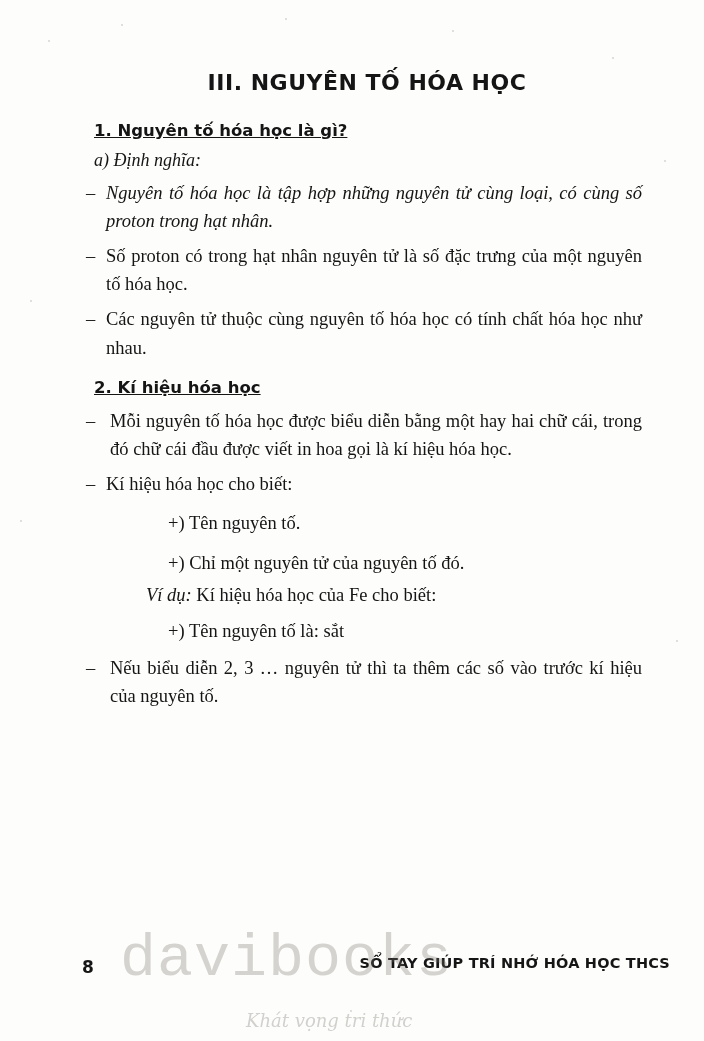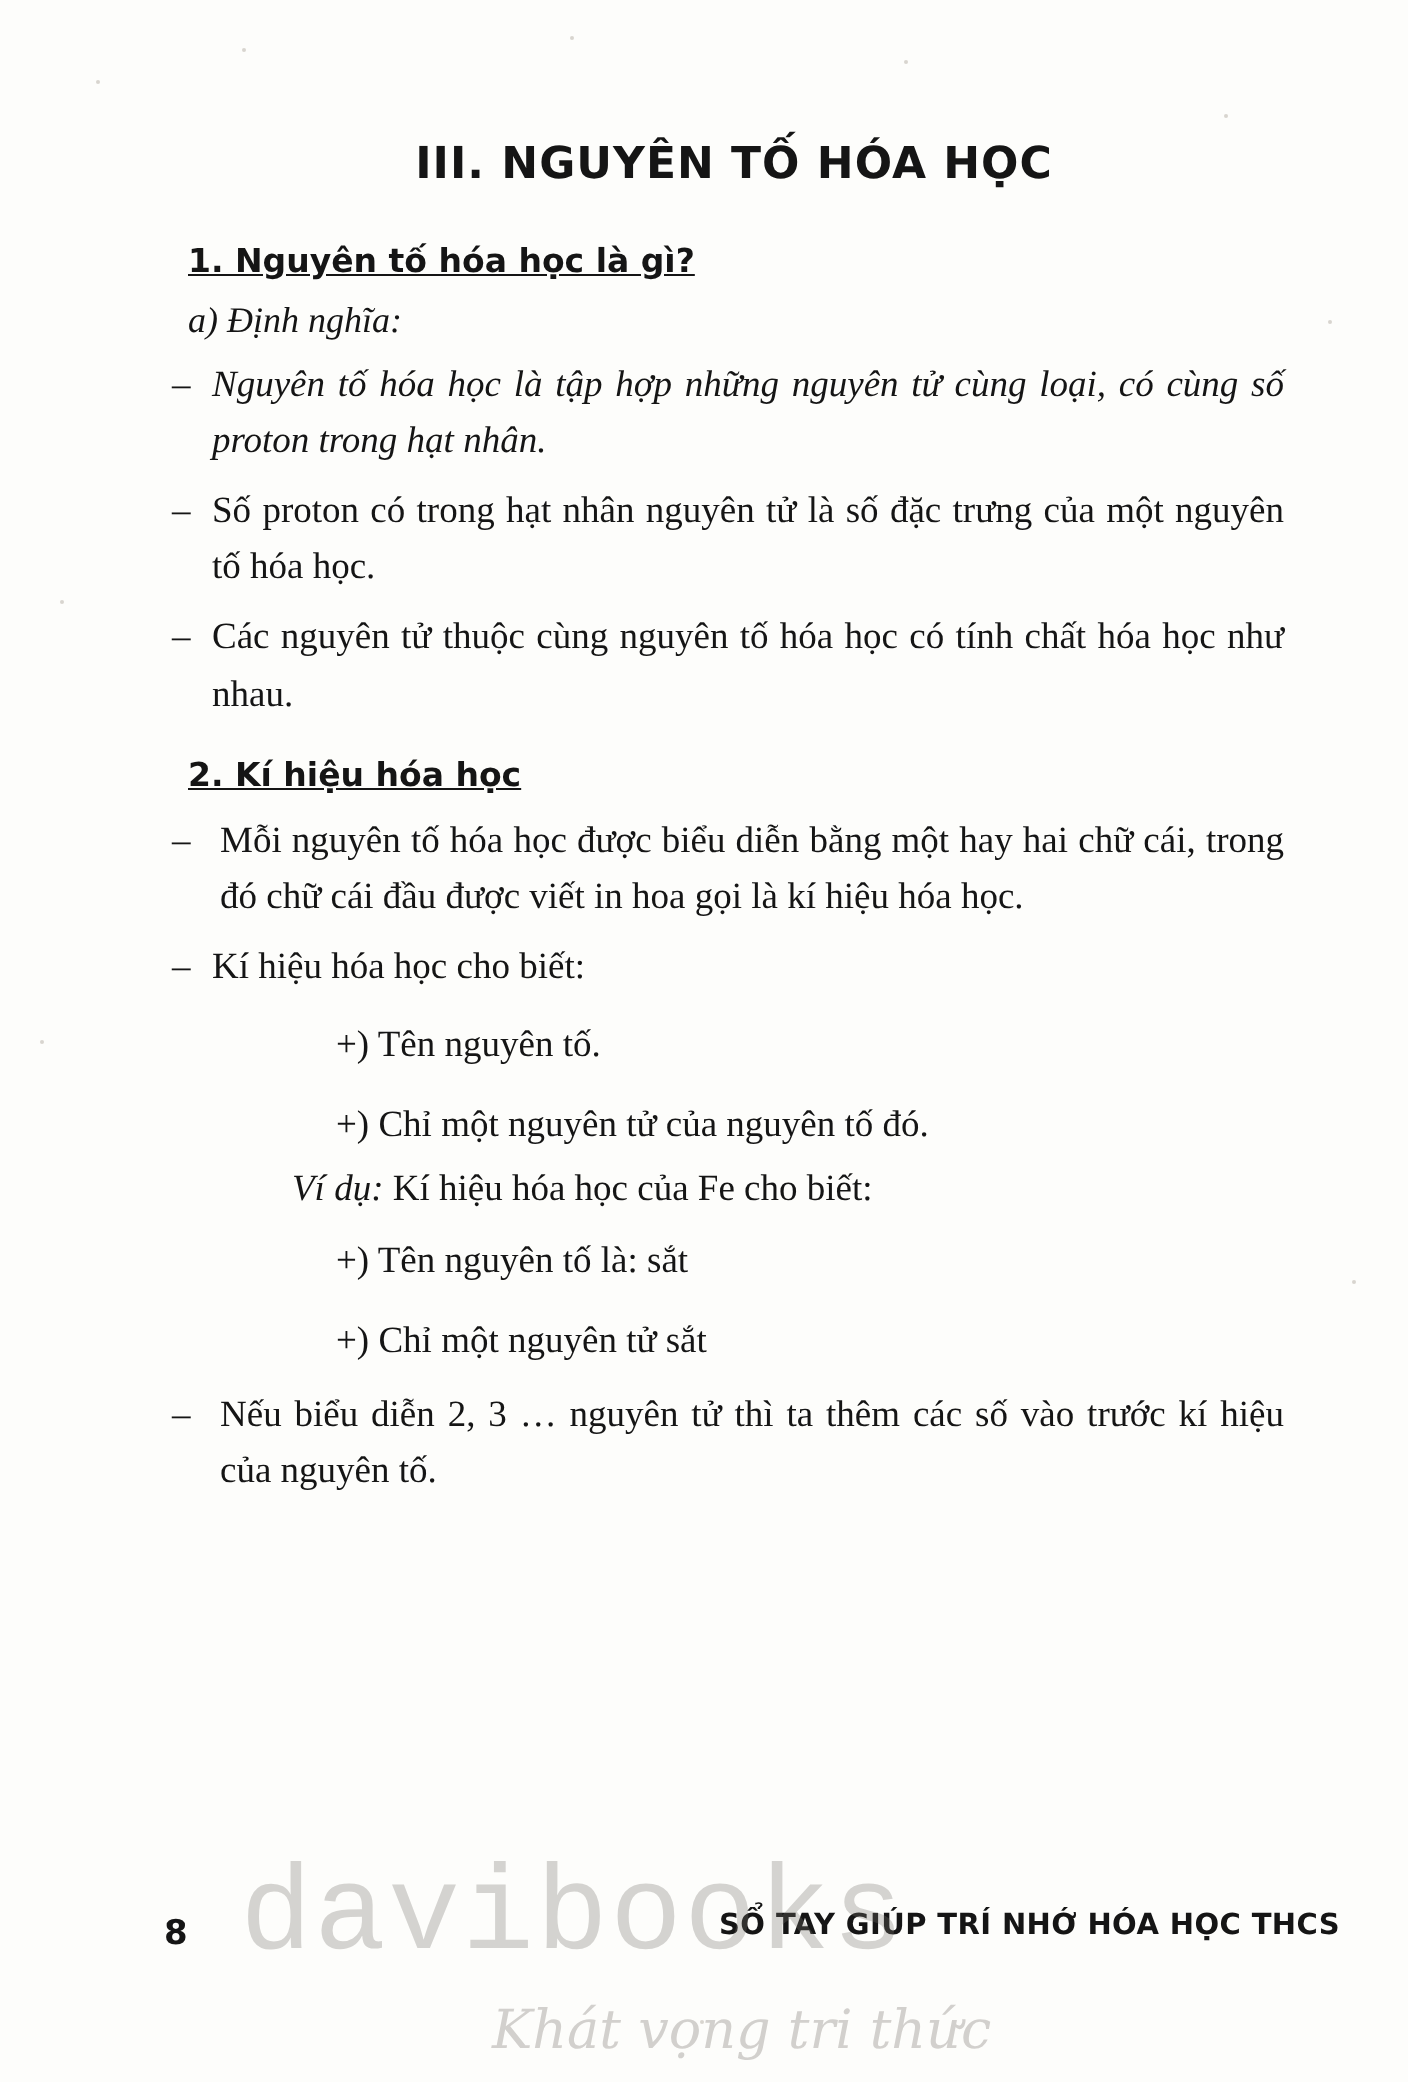--- a/index.html
+++ b/index.html
@@ -139,21 +139,21 @@
     color: rgba(120,115,110,0.30);
     letter-spacing: 1px;
     white-space: nowrap;
   }
   .wm-sub {
     position: absolute;
     left: 246px;
     bottom: 10px;
     font-family: "DejaVu Serif", serif;
     font-style: italic;
-    font-size: 27px;
+    font-size: 18px;
     color: rgba(120,115,110,0.32);
     white-space: nowrap;
   }
 </style>
 </head>
 <body>
 
 <div class="page">
 
   <div class="speck" style="left:48px;  top:40px;  width:2px; height:2px;"></div>
@@ -200,21 +200,20 @@
 
     <div class="plus">+) Tên nguyên tố.</div>
     <div class="plus">+) Chỉ một nguyên tử của nguyên tố đó.</div>
 
     <div class="example">
       <span class="lbl">Ví dụ:</span>
       <span>Kí hiệu hóa học của Fe cho biết:</span>
     </div>
 
     <div class="plus">+) Tên nguyên tố là: sắt</div>
-    <div class="plus">+) Chỉ một nguyên tử sắt</div>
 
     <div class="bullet wide">
       <span class="dash">–</span>
       <span class="btext">Nếu biểu diễn 2, 3 … nguyên tử thì ta thêm các số vào trước kí hiệu của nguyên tố.</span>
     </div>
 
   </div>
 
   <div class="footer">
     <div class="page-num">8</div>

